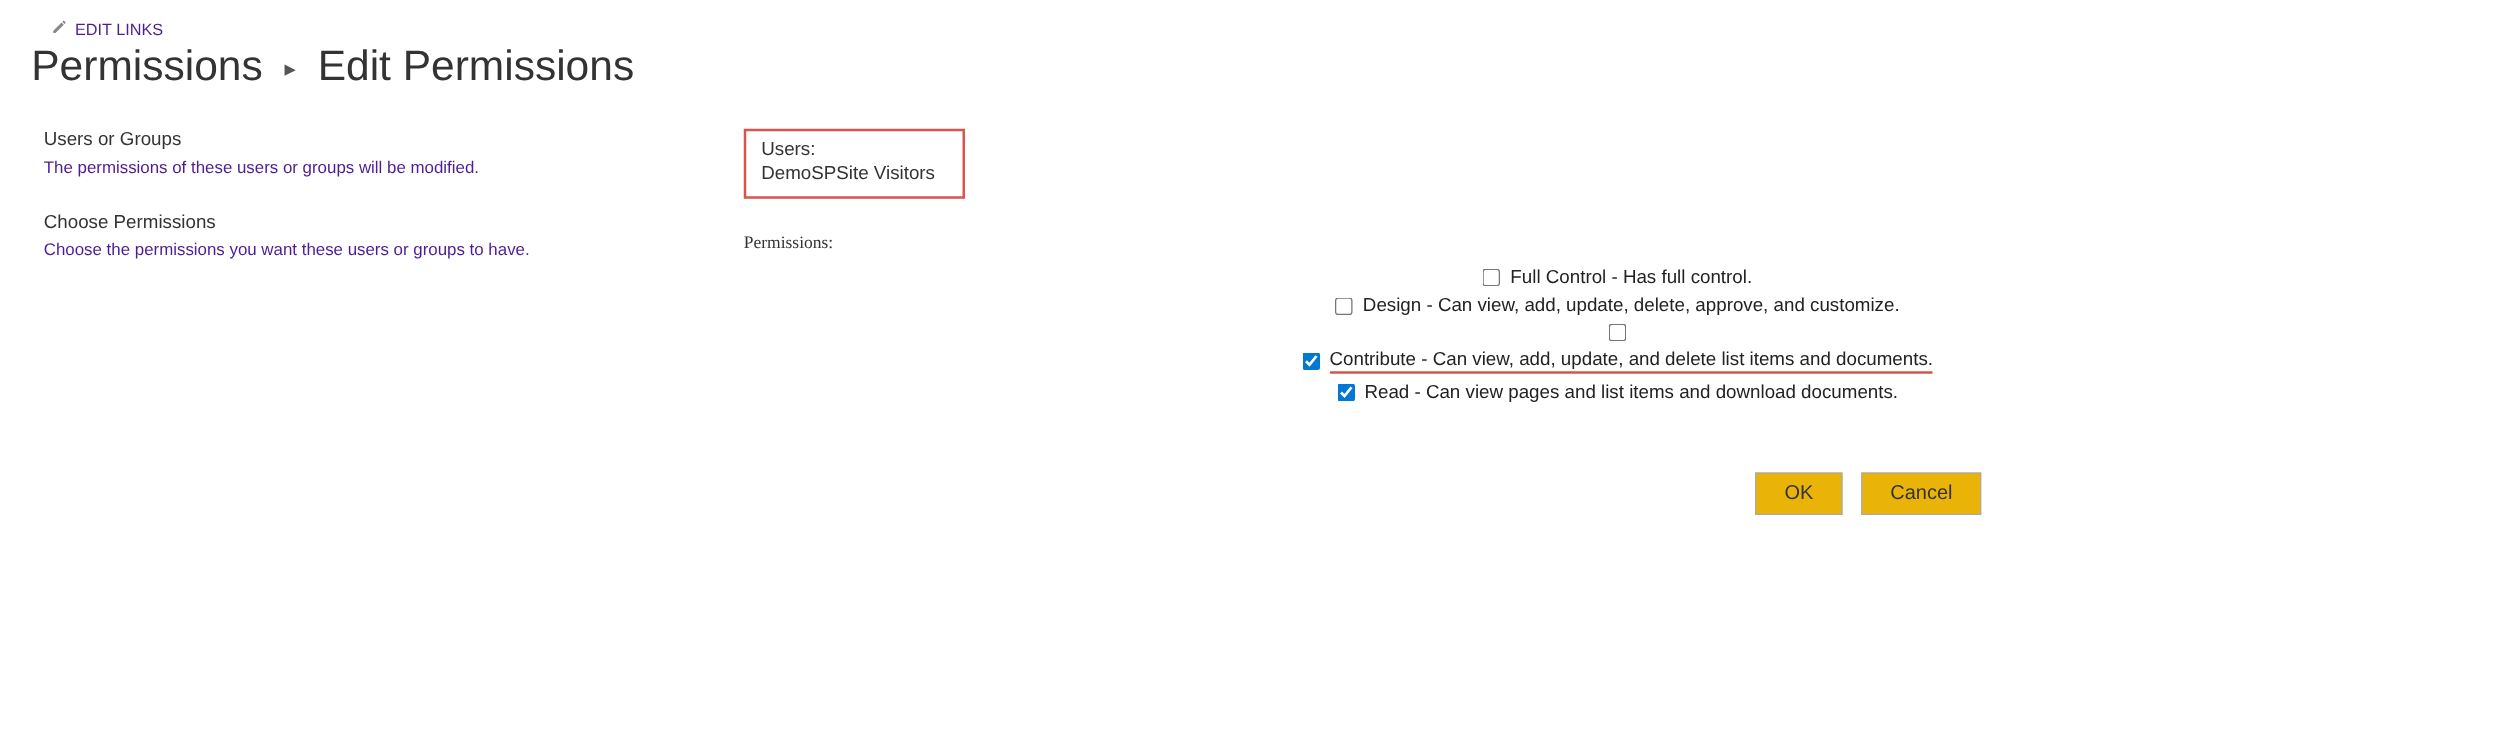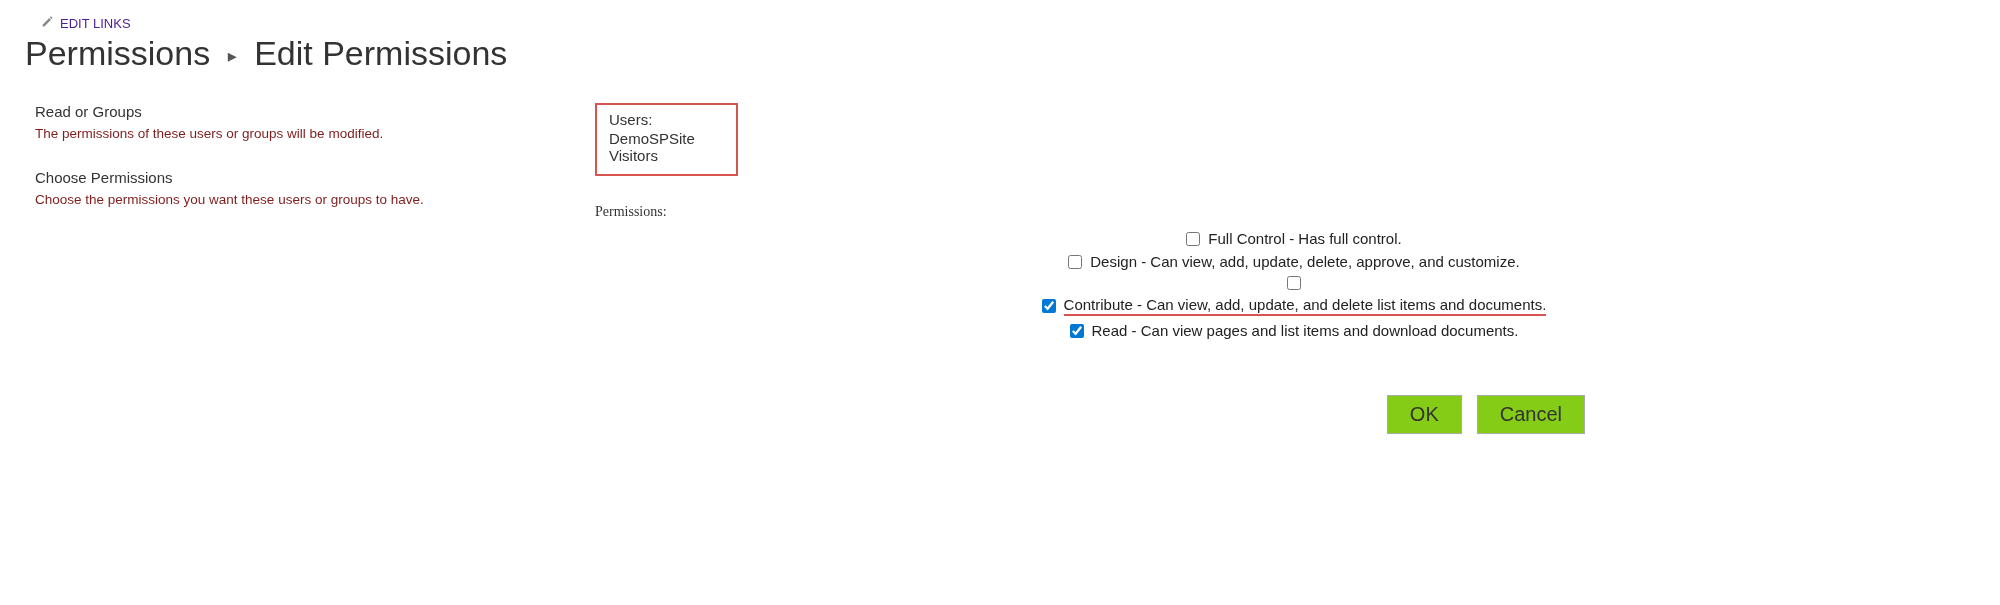--- a/index.html
+++ b/index.html
@@ -38,28 +38,28 @@
       grid-template-columns: 540px 1fr;
       column-gap: 20px;
       margin-left: 10px;
     }
     .section-heading {
       font-size: 15px;
       color: #333;
       margin-bottom: 6px;
     }
     .section-desc {
-      color: #7f1d1d;
+      color: #4c1d95;
       font-size: 13.5px;
       margin-bottom: 28px;
     }
     .users-box {
       border: 2px solid #d9534f;
       padding: 6px 12px 10px 12px;
-      width: 143px;
+      width: 177px;
       margin-bottom: 28px;
       font-size: 15px;
     }
     .users-box .user-name { margin-top: 2px; }
     .perm-label { font-size: 14px; margin-bottom: 10px; font-family: Liberation Serif, serif; }
     .perm-list { margin-left: 18px; }
     .perm-item {
       display: flex;
       align-items: center;
       gap: 8px;
@@ -81,23 +81,23 @@
       display: flex;
       justify-content: flex-end;
       gap: 15px;
       margin-top: 50px;
       padding-right: 0;
       width: 100%;
       max-width: 1560px;
     }
     .btn {
       border: 1px solid #ababab;
-      background: #84cc16;
+      background: #eab308;
       padding: 7px 22px;
-      font-size: 20px;
+      font-size: 16px;
       color: #333;
       cursor: pointer;
       min-width: 70px;
     }
   </style>
 </head>
 <body>
 
 <div class="edit-links">
   <span>
@@ -110,21 +110,21 @@
 
 <h1 class="breadcrumb-title">
   <span>Permissions</span>
   <span class="breadcrumb-sep">▸</span>
   <span>Edit Permissions</span>
 </h1>
 
 <div class="content-grid">
 
   <div>
-    <div class="section-heading">Read or Groups</div>
+    <div class="section-heading">Users or Groups</div>
     <div class="section-desc">The permissions of these users or groups will be modified.</div>
 
     <div class="section-heading">Choose Permissions</div>
     <div class="section-desc">Choose the permissions you want these users or groups to have.</div>
   </div>
 
   <div>
     <div class="users-box">
       <div>Users:</div>
       <div class="user-name">DemoSPSite Visitors</div>

